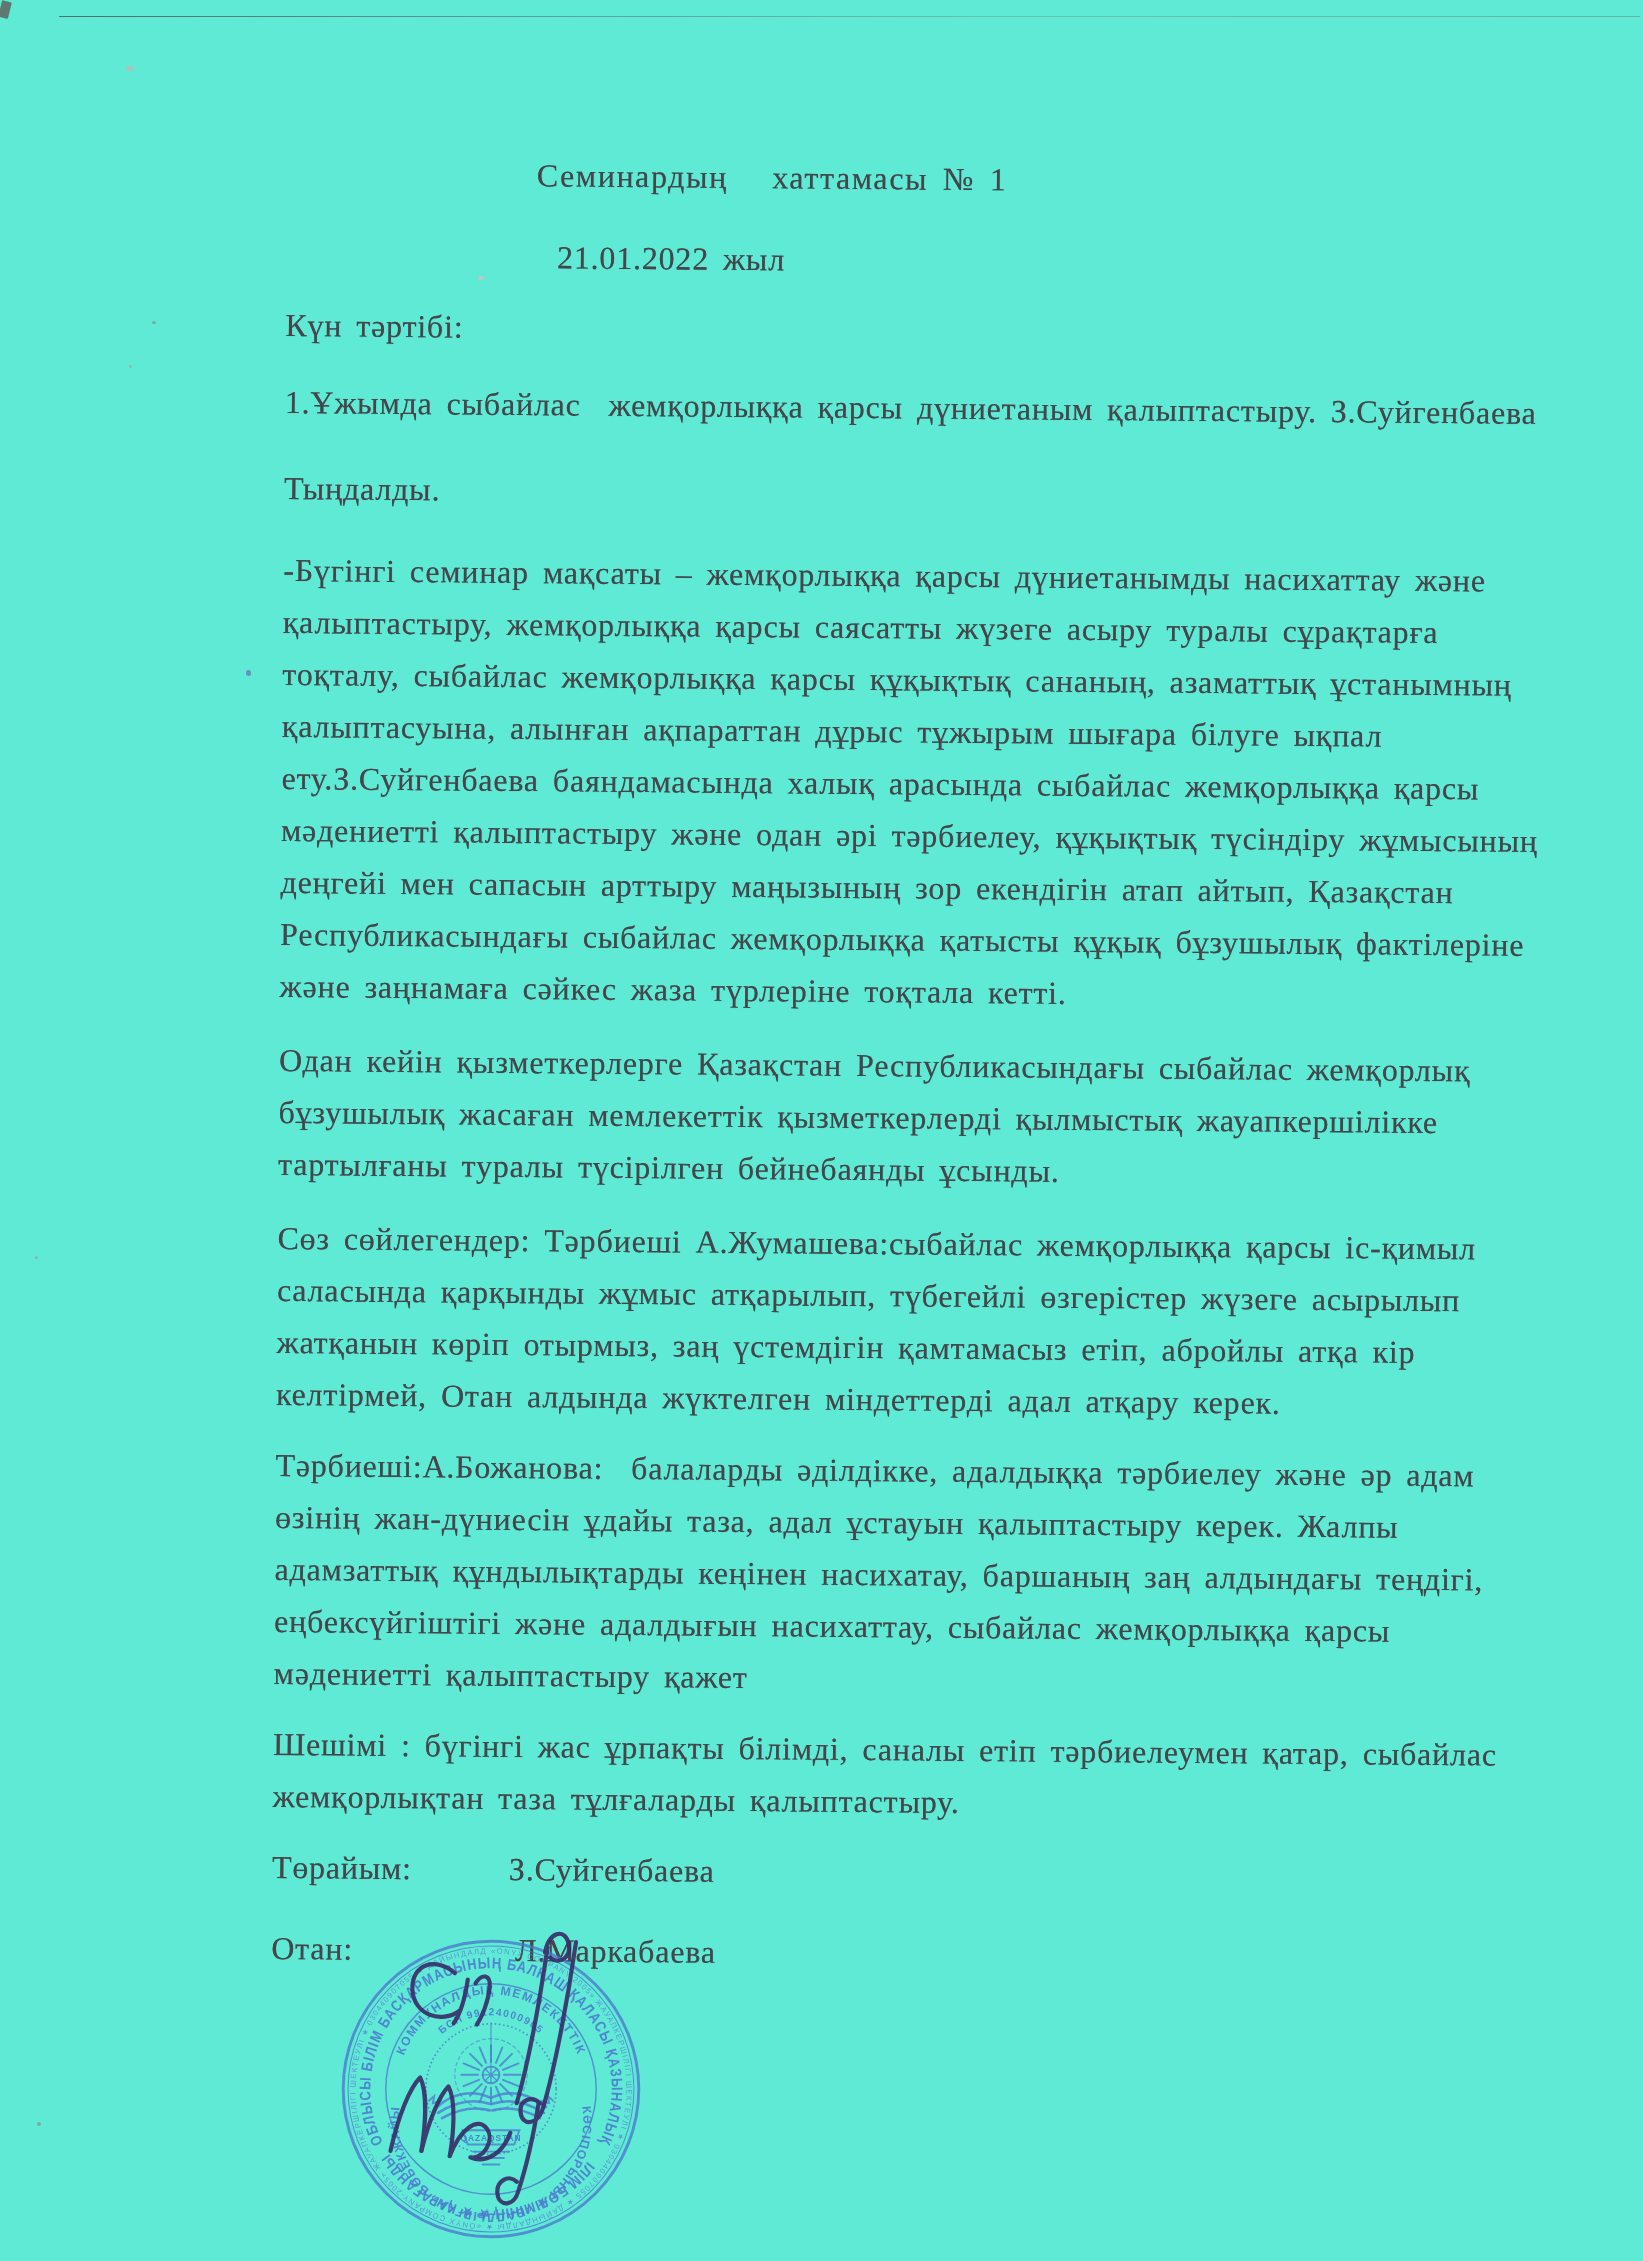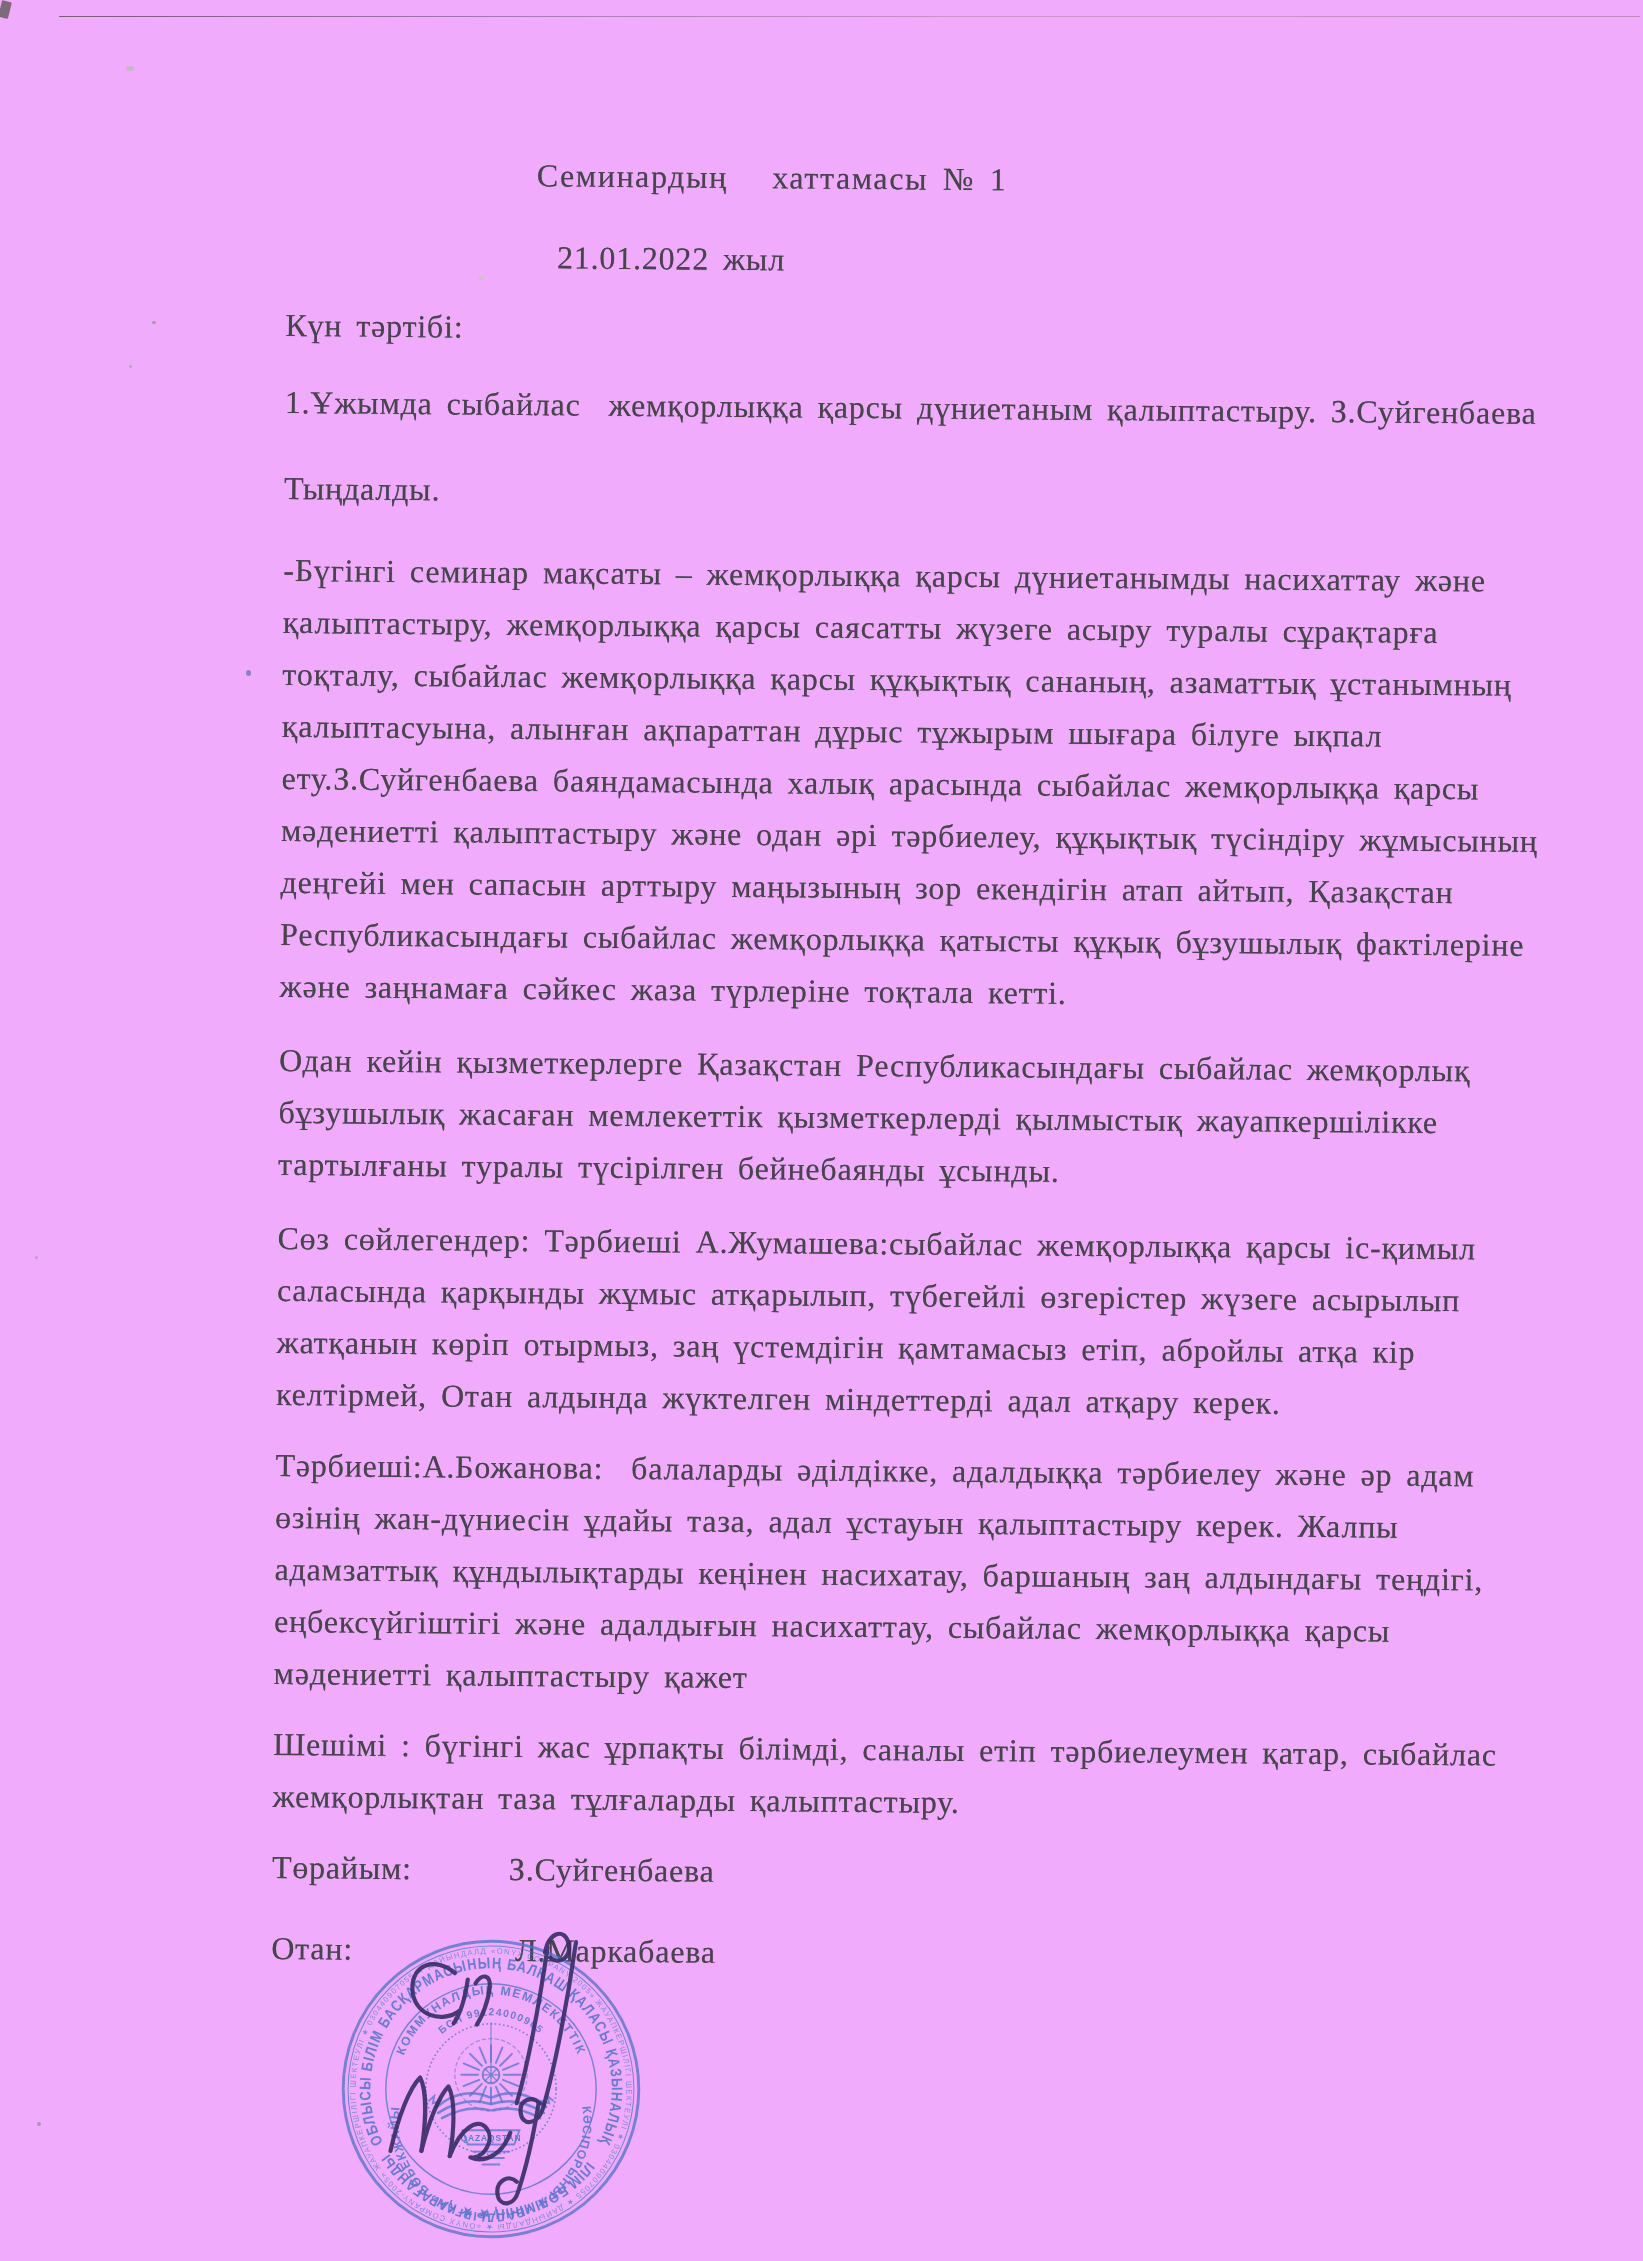--- a/index.html
+++ b/index.html
@@ -1,21 +1,21 @@
 <!DOCTYPE html>
 <html style="font-size:10.3px"><head>
 <meta charset="utf-8">
 <style>
   html,body{margin:0;padding:0;}
   body{
     width:1644px;height:2261px;position:relative;background:#e8e8e4;
     font-family:"Liberation Serif", serif;
   }
   .sheet{
-    position:absolute;inset:0;background:#f0abfc;overflow:hidden;
+    position:absolute;inset:0;background:#5eead4;overflow:hidden;
   }
   
   .top-edge-line{
     position:absolute;left:59px;top:15.5px;width:1581px;height:1.9px;
     background:linear-gradient(to right, rgba(70,70,66,.75), rgba(95,85,110,.55) 28%, rgba(140,120,105,.38) 60%, rgba(120,110,100,.45));
     border-radius:1.3px;
   }
   .corner-mark{
     position:absolute;left:0;top:1.3px;width:9.7px;height:17px;background:#5d5d58;
     opacity:.8;transform:rotate(14deg);border-radius:1.3px;

